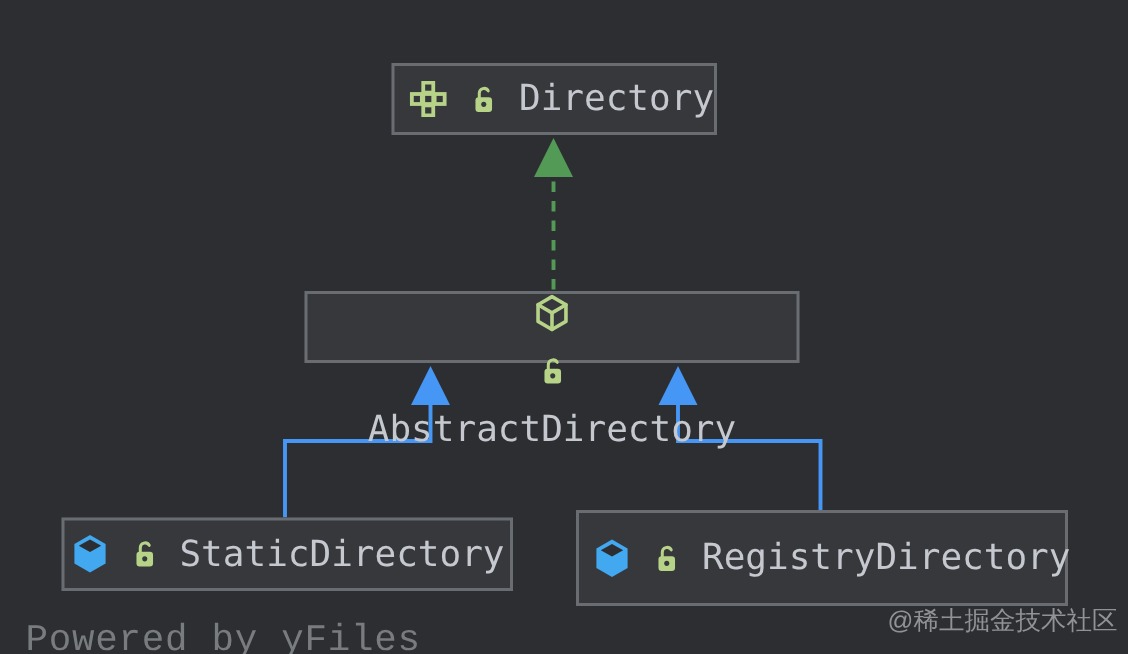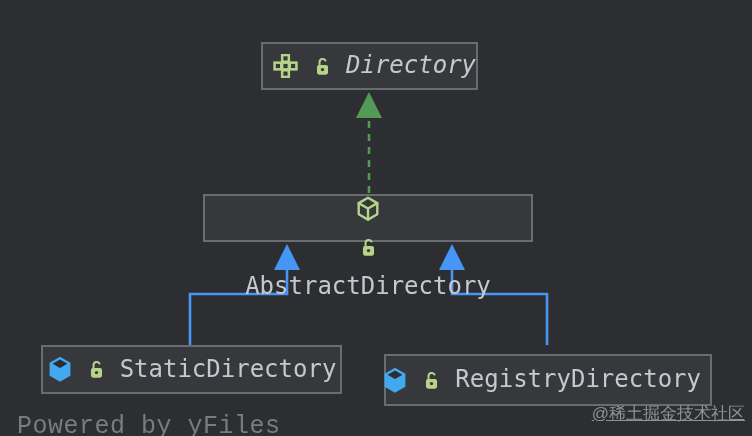--- a/index.html
+++ b/index.html
@@ -34,37 +34,36 @@
   }
   .node .label {
     color: var(--node-text, #c5c9cf);
     font-size: 24px; white-space: nowrap;
     transform: translateY(-1px);
   }
   .icon { display: inline-flex; line-height: 0; }
   .icon-green { color: var(--icon-green, #b6d388); }
   .icon-blue  { color: var(--class-blue, #42a8f0); }
 
-  #node-directory           { left: 261px; top: 42px;  width: 217px; height: 48px; font-style: italic; }
+  #node-directory           { left: 261px; top: 42px;  width: 217px; height: 48px; }
   #node-abstract-directory  { left: 203px; top: 194px; width: 330px; height: 48px; flex-direction: column; }
   #node-static-directory    { left: 41px;  top: 345px; width: 301px; height: 49px; justify-content: center; }
-  #node-registry-directory  { left: 384px; top: 354px; width: 328px; height: 52px; justify-content: flex-end; }
+  #node-registry-directory  { left: 384px; top: 340px; width: 328px; height: 64px; }
 
   #powered-by {
     position: absolute; left: 17px; top: 412px; z-index: 5;
     font-family: Liberation Mono, monospace;
     font-size: 25px; letter-spacing: 0.5px;
     color: var(--watermark-gray, #797c7f);
   }
   #community-watermark {
     position: absolute; right: 7px; top: 402px; z-index: 5;
     font-family: "Liberation Sans", sans-serif;
     font-size: 17px;
     color: var(--watermark-light, #909294);
-    text-decoration: underline;
   }
 </style>
 </head>
 <body style="--background: #2c2e31; --node-fill: #36383c; --node-border: #696c71; --node-text: #c5c9cf; --icon-green: #b6d388; --class-blue: #42a8f0; --edge-implements: #529a55; --edge-extends: #4697f5; --watermark-gray: #797c7f; --watermark-light: #909294;">
 
 <div class="canvas">
 
   <svg id="edges" width="752" height="436" viewBox="0 0 752 436">
     <g>
       <path class="edge-implements-line" d="M369,193 L369,118"></path>

